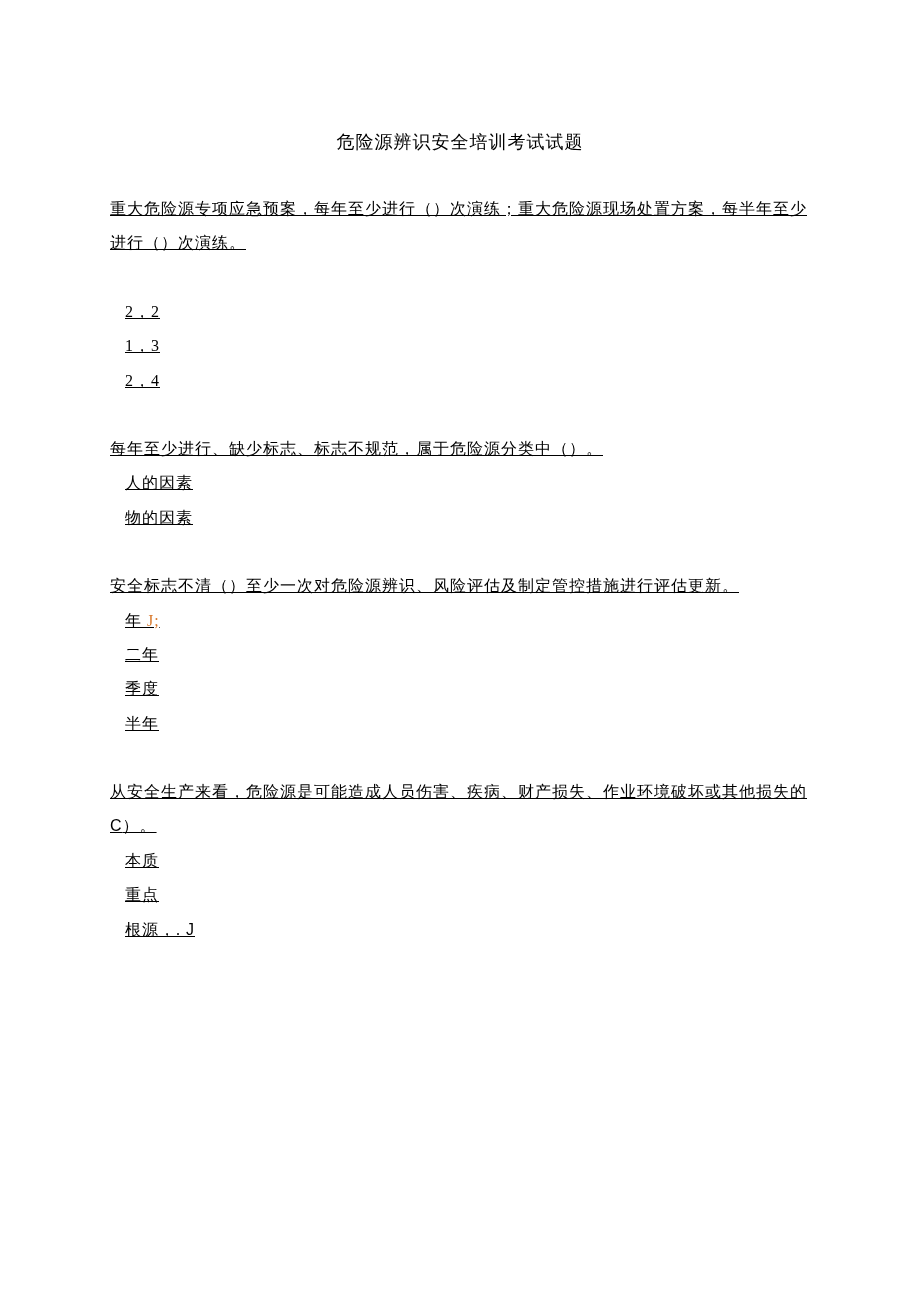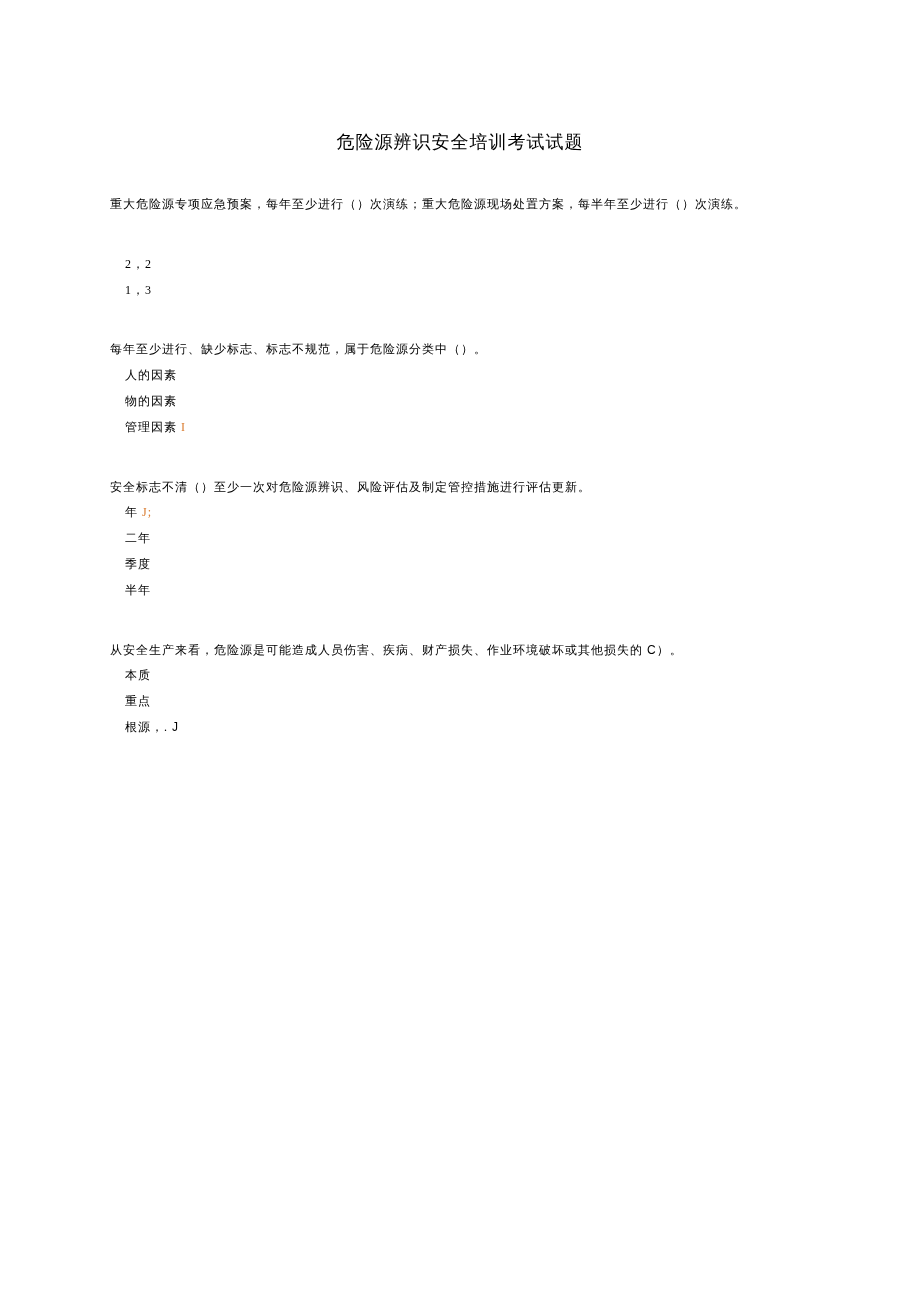--- a/index.html
+++ b/index.html
@@ -16,23 +16,24 @@
       color: #000000;
     }
     .title {
       text-align: center;
       font-size: 18px;
       font-weight: normal;
       margin-bottom: 38px;
       letter-spacing: 1px;
     }
     .body-text {
-      font-size: 12px;
+      font-size: 16px;
       line-height: 2.15;
       letter-spacing: 1px;
+      text-decoration: underline;
     }
     .question-stem {
       margin-bottom: 0;
     }
     .options {
       margin-bottom: 0;
     }
     .options p {
       line-height: 2.15;
       margin-left: 15px;
@@ -52,29 +53,29 @@
 
 <h1 class="title">危险源辨识安全培训考试试题</h1>
 
 <div class="body-text">
 
   <p class="question-stem">重大危险源专项应急预案，每年至少进行（）次演练；重大危险源现场处置方案，每半年至少进行（）次演练。</p>
   <div class="spacer"></div>
   <div class="options">
     <p>2，2</p>
     <p>1，3</p>
+    <p>2，4</p>
   </div>
 
   <div class="spacer"></div>
 
   <p class="question-stem">每年至少进行、缺少标志、标志不规范，属于危险源分类中（）。</p>
   <div class="options">
     <p>人的因素</p>
     <p>物的因素</p>
-    <p><span>管理因素</span> <span class="orange">I</span></p>
   </div>
 
   <div class="spacer"></div>
 
   <p class="question-stem">安全标志不清（）至少一次对危险源辨识、风险评估及制定管控措施进行评估更新。</p>
   <div class="options">
     <p><span>年</span> <span class="orange">J;</span></p>
     <p>二年</p>
     <p>季度</p>
     <p>半年</p>

